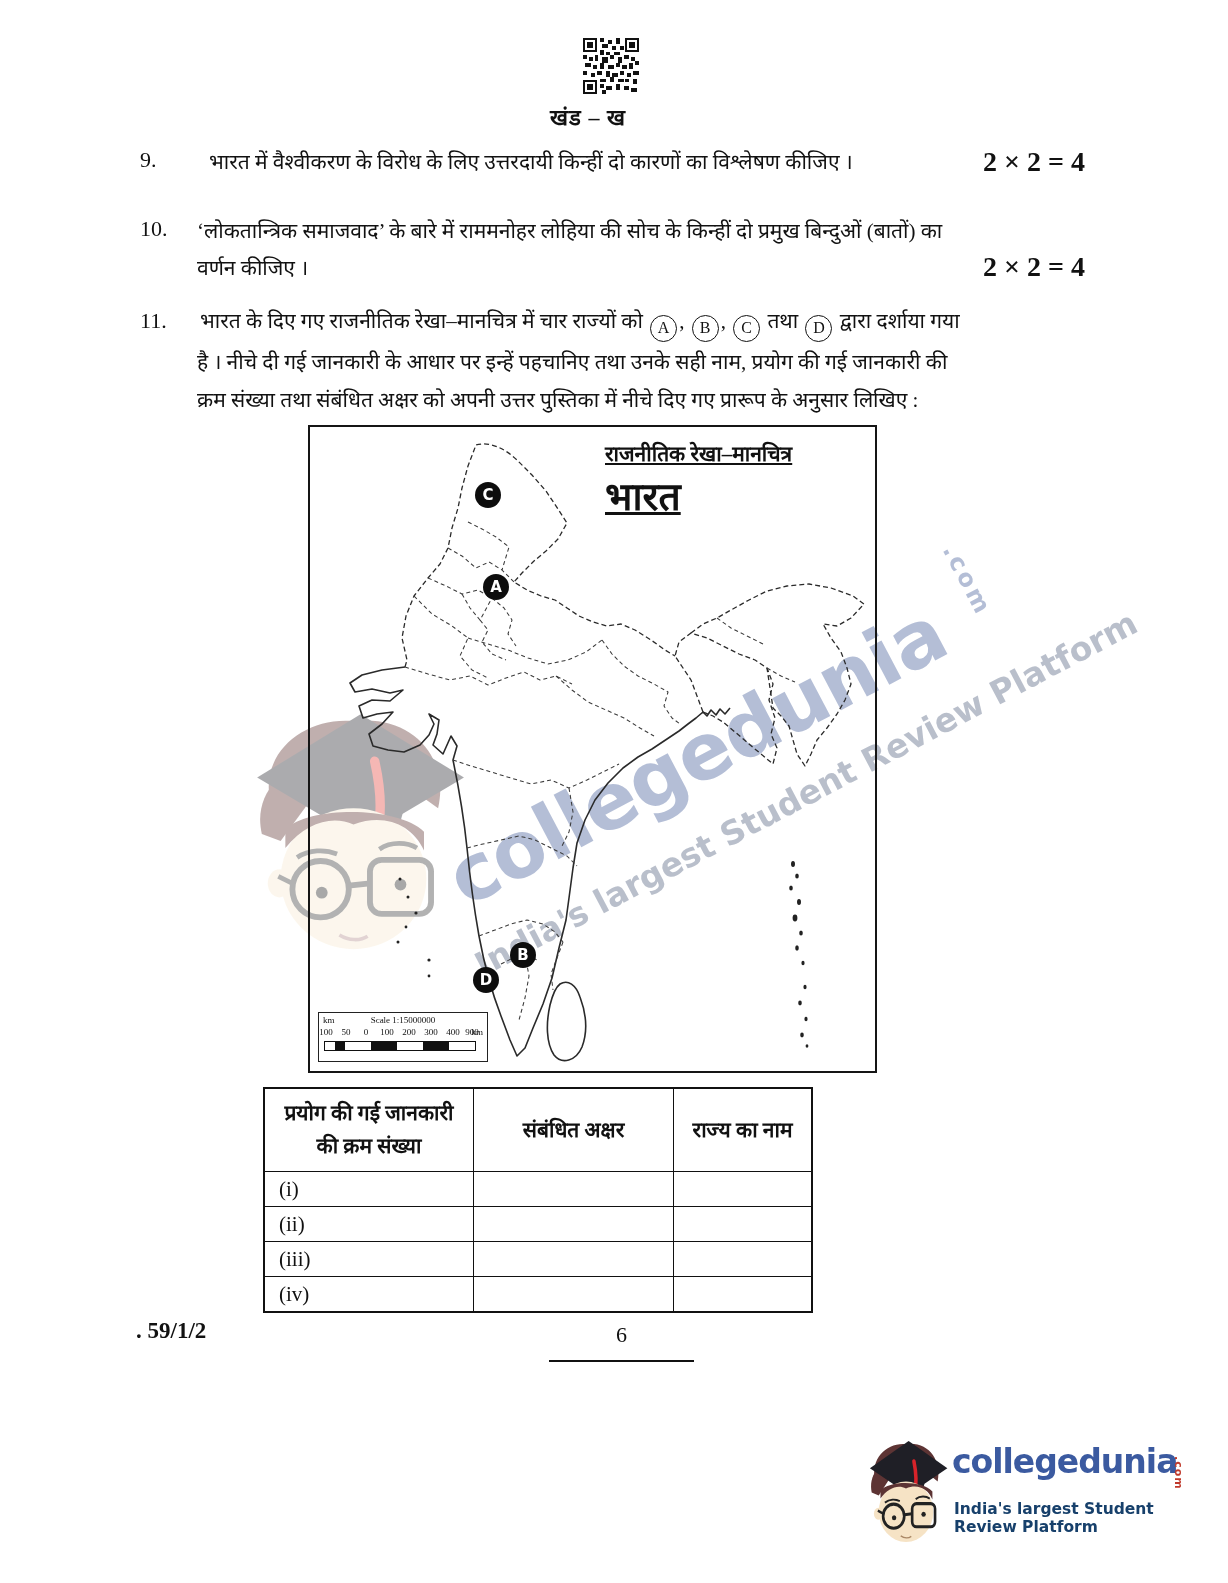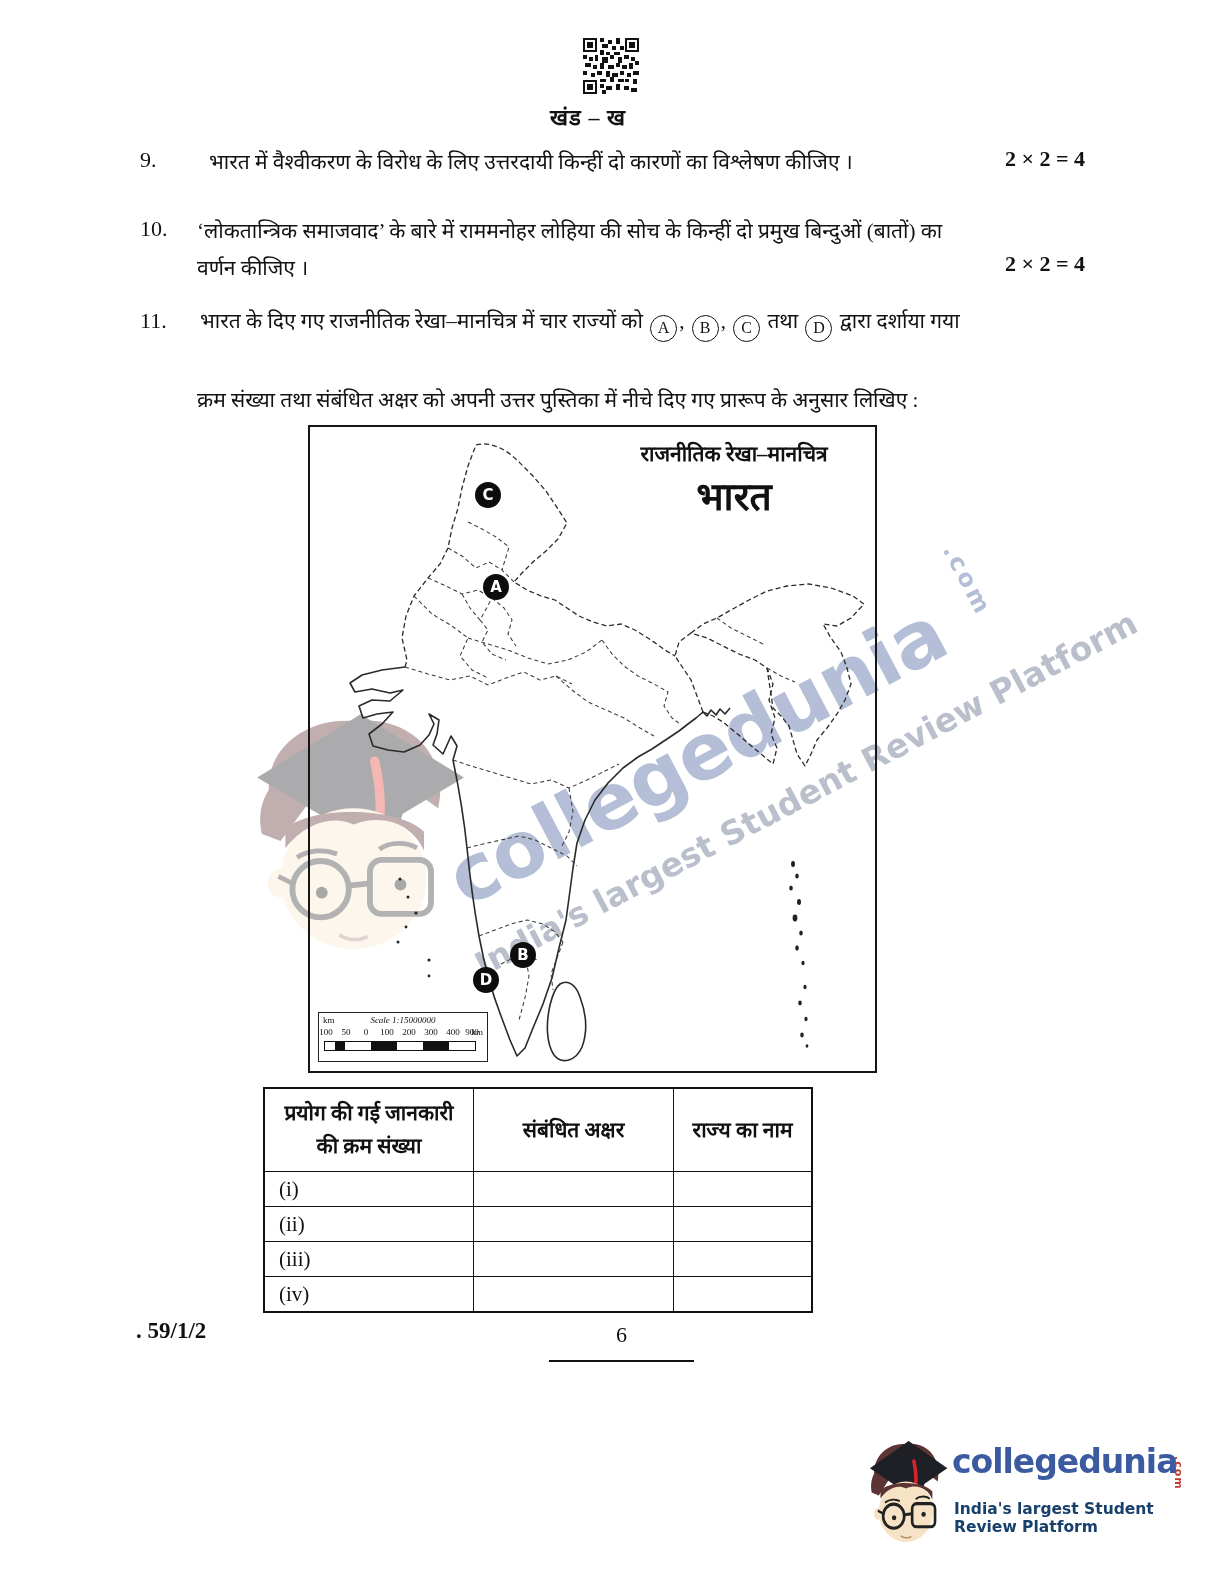--- a/index.html
+++ b/index.html
@@ -8,36 +8,36 @@
   .abs{position:absolute;}
 
   
   .qr{left:583px;top:38px;width:56px;height:56px;}
   .section-heading{left:448px;top:101px;width:280px;text-align:center;
       font-size:22px;font-weight:bold;letter-spacing:1px;}
 
   
   .qnum{font-size:22px;}
   .qline{font-size:21px;white-space:nowrap;}
-  .marks{width:122px;text-align:right;font-size:22px;font-weight:bold;}
+  .marks{width:122px;text-align:right;font-size:28px;font-weight:bold;}
   .circ{display:inline-flex;width:25px;height:25px;margin:0 2px;border:1.6px solid #111;border-radius:50%;
         align-items:center;justify-content:center;font-size:16px;line-height:1;vertical-align:-5px;}
 
   
   .map-box{left:308px;top:425px;width:565px;height:644px;border:2.5px solid #151515;background:transparent;z-index:2;}
   .map-box svg.mapsvg{position:absolute;left:0;top:0;width:100%;height:100%;}
-  .map-title{position:absolute;left:295px;top:12px;width:258px;text-align:center;line-height:1.45;}
+  .map-title{position:absolute;left:295px;top:12px;width:258px;text-align:left;line-height:1.45;text-decoration:underline;}
   .map-title .t1{font-size:21px;font-weight:bold;}
   .map-title .t2{font-size:39px;font-weight:bold;}
   .scalebox{position:absolute;left:8px;top:585px;width:168px;height:48px;border:1.5px solid #222;
       font-size:9px;font-family:"Liberation Serif",serif;}
   .scale-top{position:absolute;left:0;top:2px;width:100%;}
   .scale-top .km-l{position:absolute;left:4px;top:0;}
   .scale-top .km-r{position:absolute;right:4px;top:12px;}
-  .scale-top .stxt{position:absolute;left:0;right:0;top:0;text-align:center;font-style:italic;}
+  .scale-top .stxt{position:absolute;left:0;right:0;top:0;text-align:center;}
   .ticks{position:absolute;left:0;top:14px;width:100%;height:10px;}
   .ticks span{position:absolute;top:0;transform:translateX(-50%);}
   .sbar{position:absolute;left:5px;top:28px;width:150px;height:8px;border:1px solid #111;display:flex;}
   .sbar i{display:block;height:100%;}
 
   
   .wm-brand{left:462px;top:814px;height:86px;line-height:86px;transform:rotate(-27.8deg);transform-origin:0 100%;
       font-family:"DejaVu Sans","Liberation Sans",sans-serif;font-weight:bold;font-size:78px;letter-spacing:-1px;
       color:rgba(112,130,176,0.52);white-space:nowrap;z-index:1;}
   .wm-brand .tld{display:inline-block;writing-mode:vertical-rl;font-size:24px;letter-spacing:3px;
@@ -173,20 +173,21 @@
   <div class="abs marks" style="left:963px;top:251px;">2 × 2 = 4</div>
 
   <div class="abs qnum" style="left:140px;top:308px;">11.</div>
   <div class="abs qline" style="left:200px;top:306px;"><span>भारत के दिए गए राजनीतिक रेखा–मानचित्र में चार राज्यों को</span>
     <span class="circ">A</span><span>,</span>
     <span class="circ">B</span><span>,</span>
     <span class="circ">C</span>
     <span>तथा</span>
     <span class="circ">D</span>
     <span>द्वारा दर्शाया गया</span></div>
+  <div class="abs qline" style="left:197px;top:347px;">है । नीचे दी गई जानकारी के आधार पर इन्हें पहचानिए तथा उनके सही नाम, प्रयोग की गई जानकारी की</div>
   <div class="abs qline" style="left:197px;top:385px;">क्रम संख्या तथा संबंधित अक्षर को अपनी उत्तर पुस्तिका में नीचे दिए गए प्रारूप के अनुसार लिखिए :</div>
 
   <div class="abs map-box">
     <svg class="mapsvg" viewBox="0 0 565 644">
 
       <g fill="none" stroke="#2a2a2a" stroke-width="1.6" stroke-linejoin="round">
         <path d="M95,240 L72,243 L52,248 L40,256 L45,265 L62,262 L80,266 L93,263 L80,274 L62,273 L49,279 L53,291 L67,287 L83,285 L72,297 L59,307 L63,319 L78,323 L94,325 L110,318 L119,308 L124,297 L119,287 L129,293 L127,307 L123,318 L133,327 L137,318 L141,309 L147,319 L143,333
                  C149,362 154,392 157,421 C160,451 164,481 169,509 C174,536 181,563 191,589 L200,613 L207,629 L215,621 L223,601 L233,577 L242,551 L249,521 L256,493 L259,471 L263,441 L267,416 L275,393 L285,373 L298,356 L313,341 L328,330 L342,322 L357,312 L369,304 L378,297 L386,291 L393,285 L397,289 L401,283 L406,288 L410,282 L415,287 L420,281"></path>
         <path d="M250,557 C258,552 266,558 270,570 C276,586 278,604 272,620 C266,634 252,638 244,628 C236,616 236,596 240,578 C243,566 246,560 250,557 Z"></path>
       </g>

